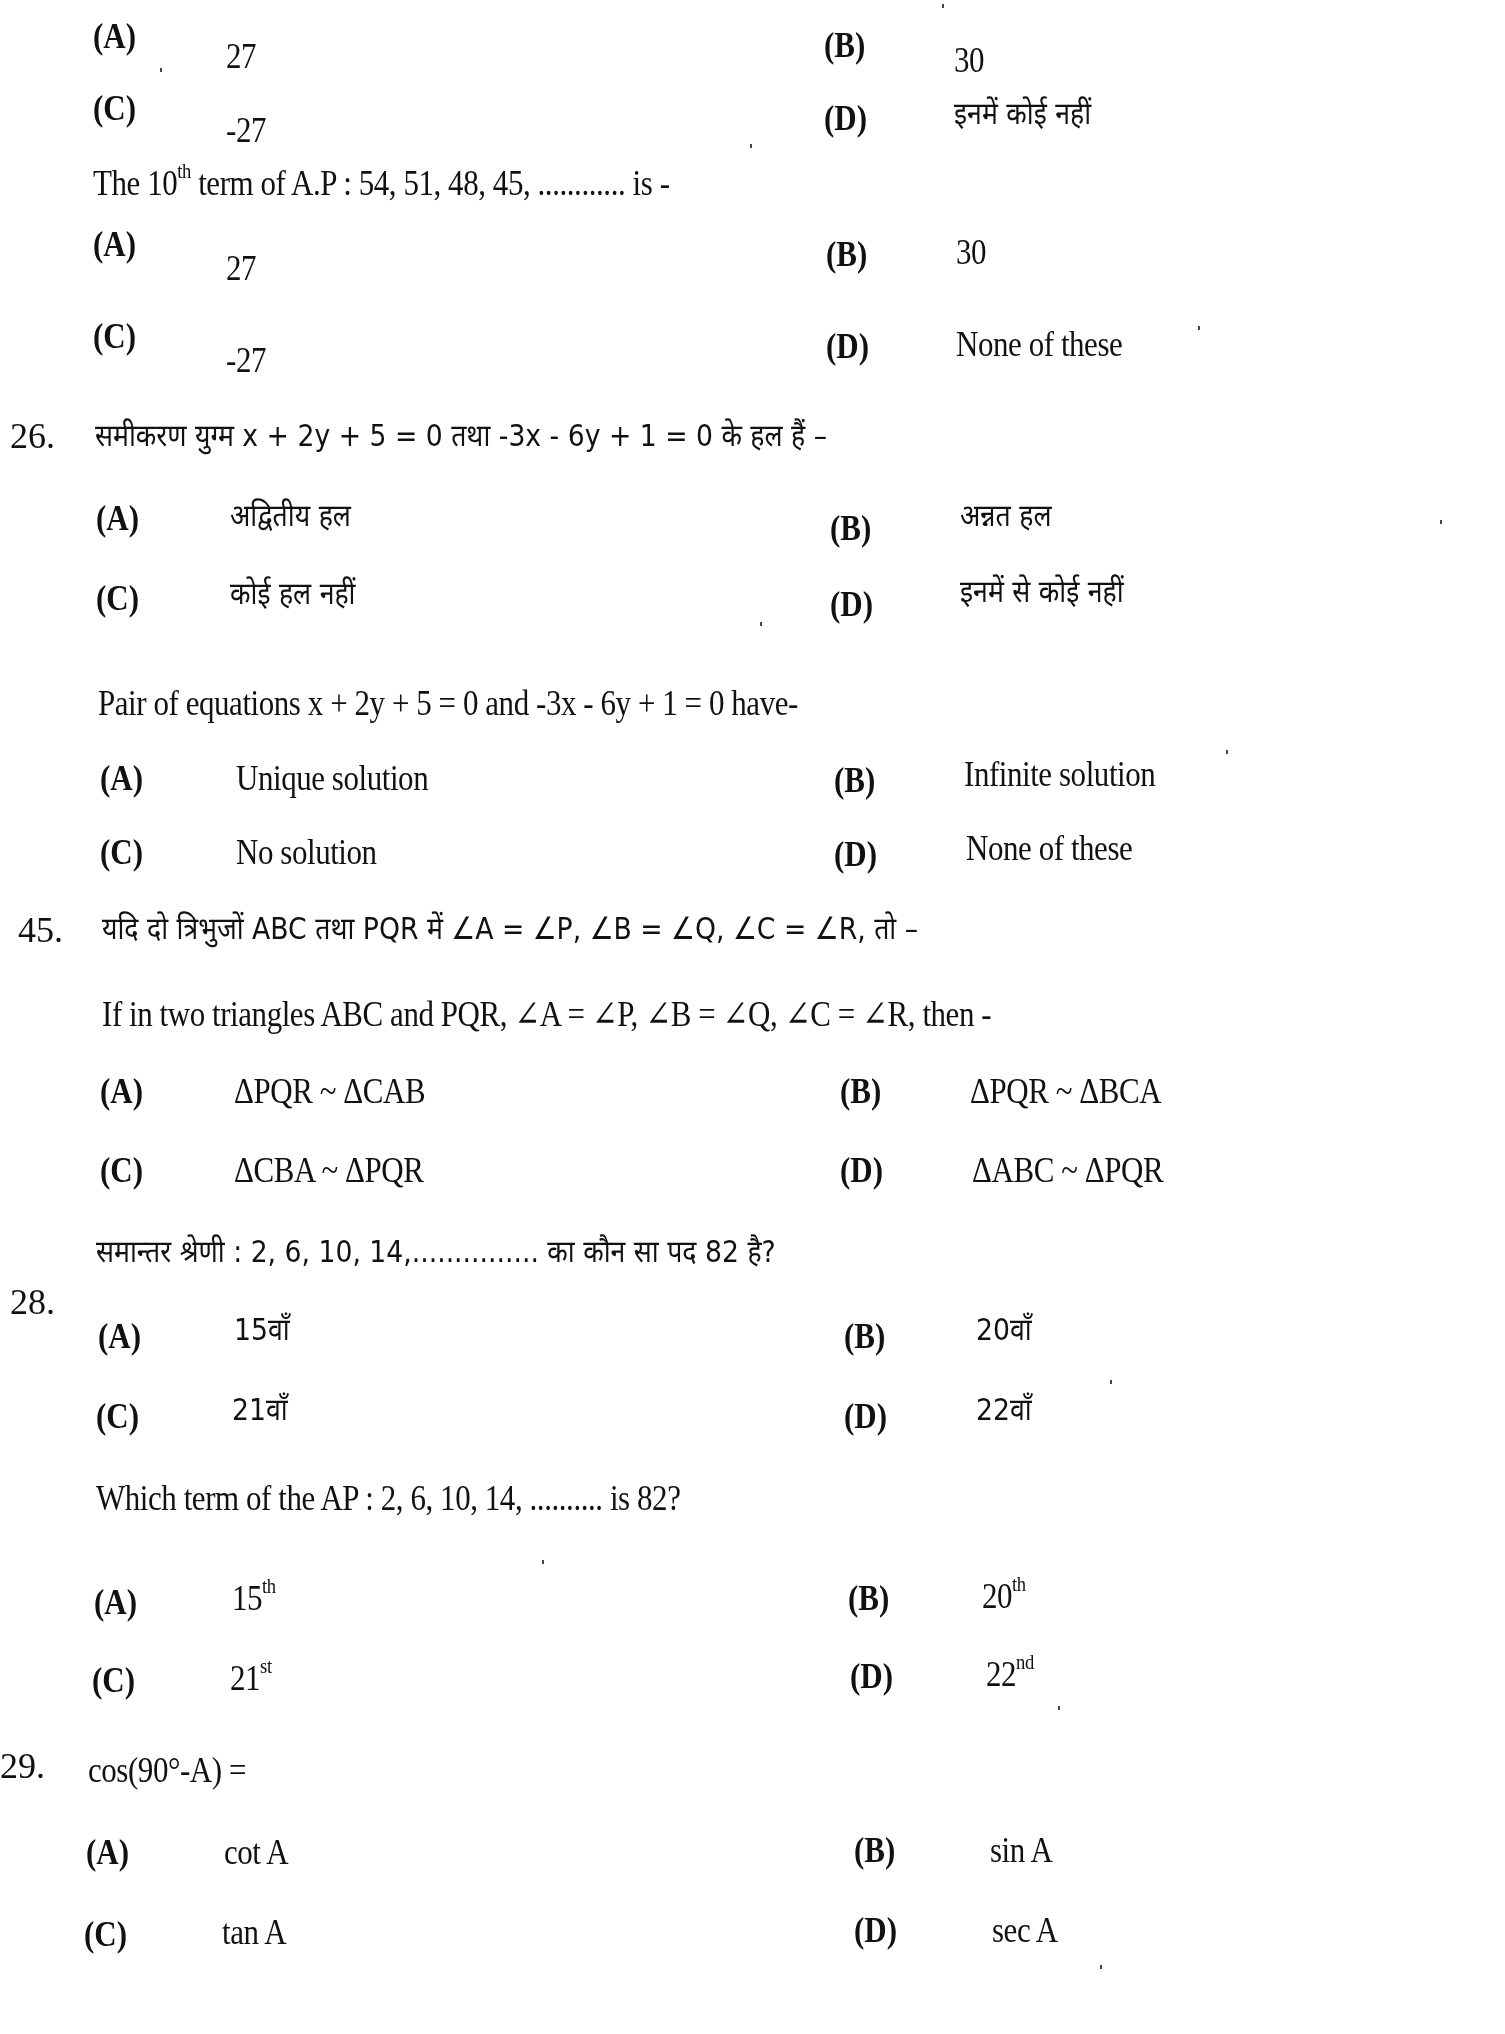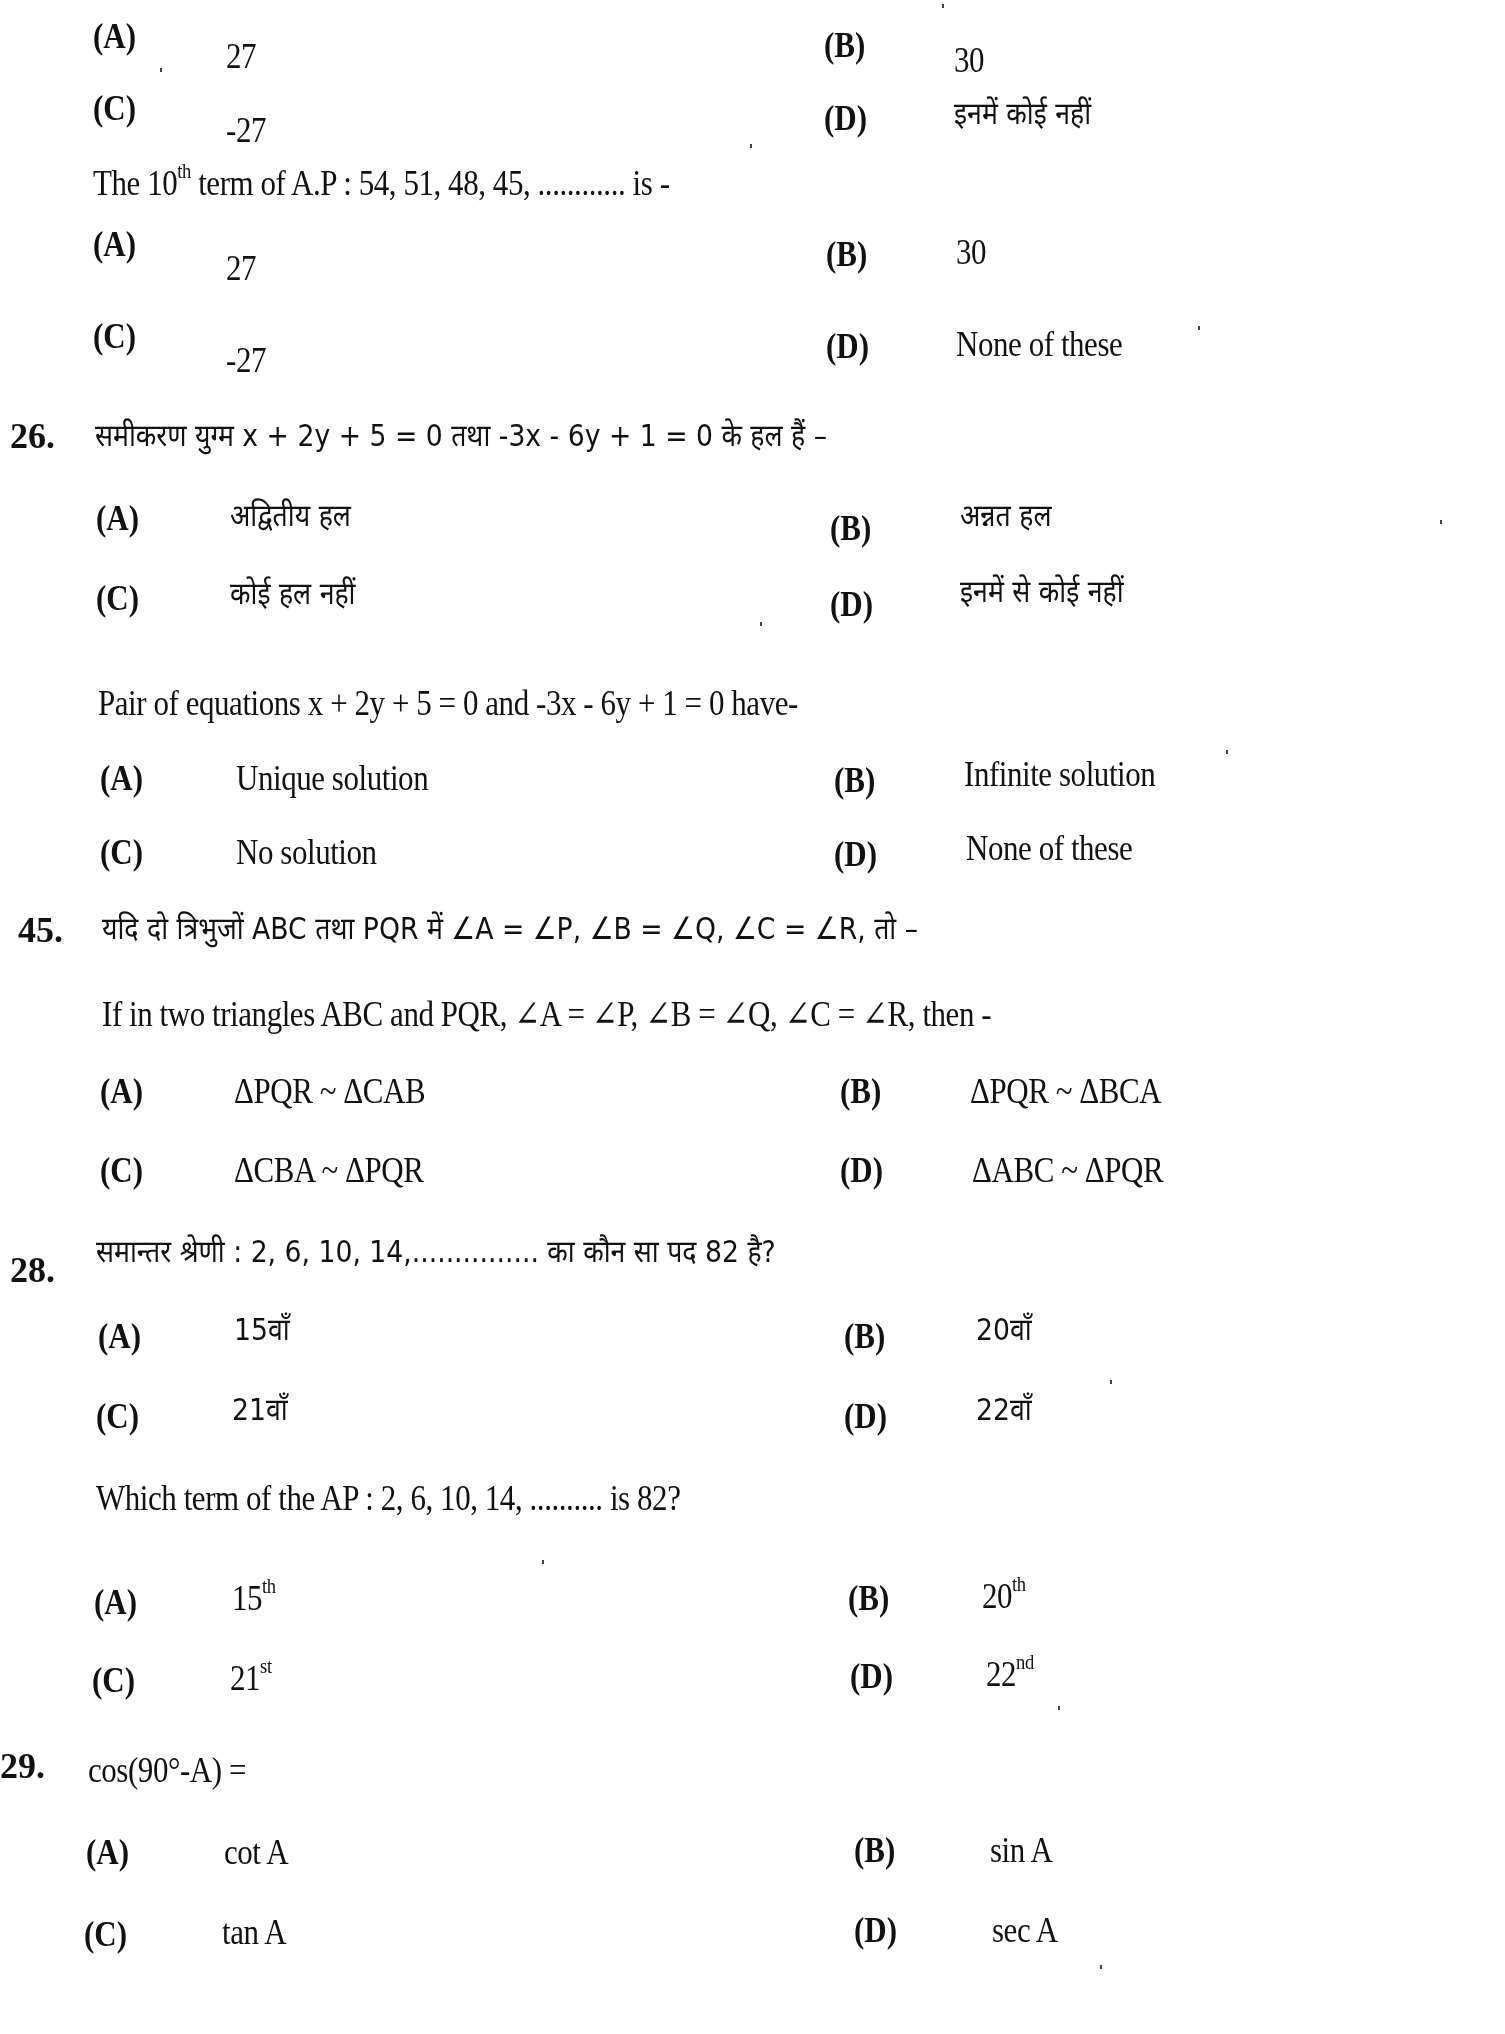--- a/index.html
+++ b/index.html
@@ -4,21 +4,21 @@
 <style>
   html, body { margin: 0; padding: 0; }
   body {
     width: 1505px; height: 2034px; background: #ffffff; position: relative;
     overflow: hidden; color: #111; font-family: "Liberation Serif", "DejaVu Serif", serif;
   }
   .abs { position: absolute; white-space: nowrap; line-height: 1; }
   .txt { font-size: 36px; letter-spacing: -0.5px; transform: scaleX(0.86); transform-origin: left top; }
   .hi  { font-family: "DejaVu Sans", sans-serif; font-size: 31px; transform: scaleX(0.86); transform-origin: left top; }
   .lbl { font-size: 36px; font-weight: bold; transform: scaleX(0.86); transform-origin: left top; }
-  .qn  { font-size: 36px; font-weight: bold; }
+  .qn  { font-size: 36px; font-weight: normal; }
   sup { font-size: 60%; vertical-align: top; position: relative; top: -4px; }
   .speck { position: absolute; background: #444; width: 2px; height: 4px; }
 </style>
 </head>
 <body>
 
 <div>
   <span class="abs lbl" style="left:93px;top:18px">(A)</span>
   <span class="abs txt" style="left:226px;top:38px">27</span>
   <span class="abs lbl" style="left:824px;top:27px">(B)</span>
@@ -74,21 +74,21 @@
   <span class="abs txt" style="left:234px;top:1073px">ΔPQR ~ ΔCAB</span>
   <span class="abs lbl" style="left:840px;top:1073px">(B)</span>
   <span class="abs txt" style="left:970px;top:1073px">ΔPQR ~ ΔBCA</span>
   <span class="abs lbl" style="left:100px;top:1152px">(C)</span>
   <span class="abs txt" style="left:234px;top:1152px">ΔCBA ~ ΔPQR</span>
   <span class="abs lbl" style="left:840px;top:1152px">(D)</span>
   <span class="abs txt" style="left:972px;top:1152px">ΔABC ~ ΔPQR</span>
 </div>
 
 <div>
-  <span class="abs qn" style="left:10px;top:1252px">28.</span>
+  <span class="abs qn" style="left:10px;top:1284px">28.</span>
   <span class="abs hi" style="left:96px;top:1236px">समान्तर श्रेणी : 2, 6, 10, 14,............... का कौन सा पद 82 है?</span>
 
   <span class="abs lbl" style="left:98px;top:1318px">(A)</span>
   <span class="abs hi" style="left:234px;top:1314px">15वाँ</span>
   <span class="abs lbl" style="left:844px;top:1318px">(B)</span>
   <span class="abs hi" style="left:976px;top:1314px">20वाँ</span>
   <span class="abs lbl" style="left:96px;top:1398px">(C)</span>
   <span class="abs hi" style="left:232px;top:1394px">21वाँ</span>
   <span class="abs lbl" style="left:844px;top:1398px">(D)</span>
   <span class="abs hi" style="left:976px;top:1394px">22वाँ</span>

